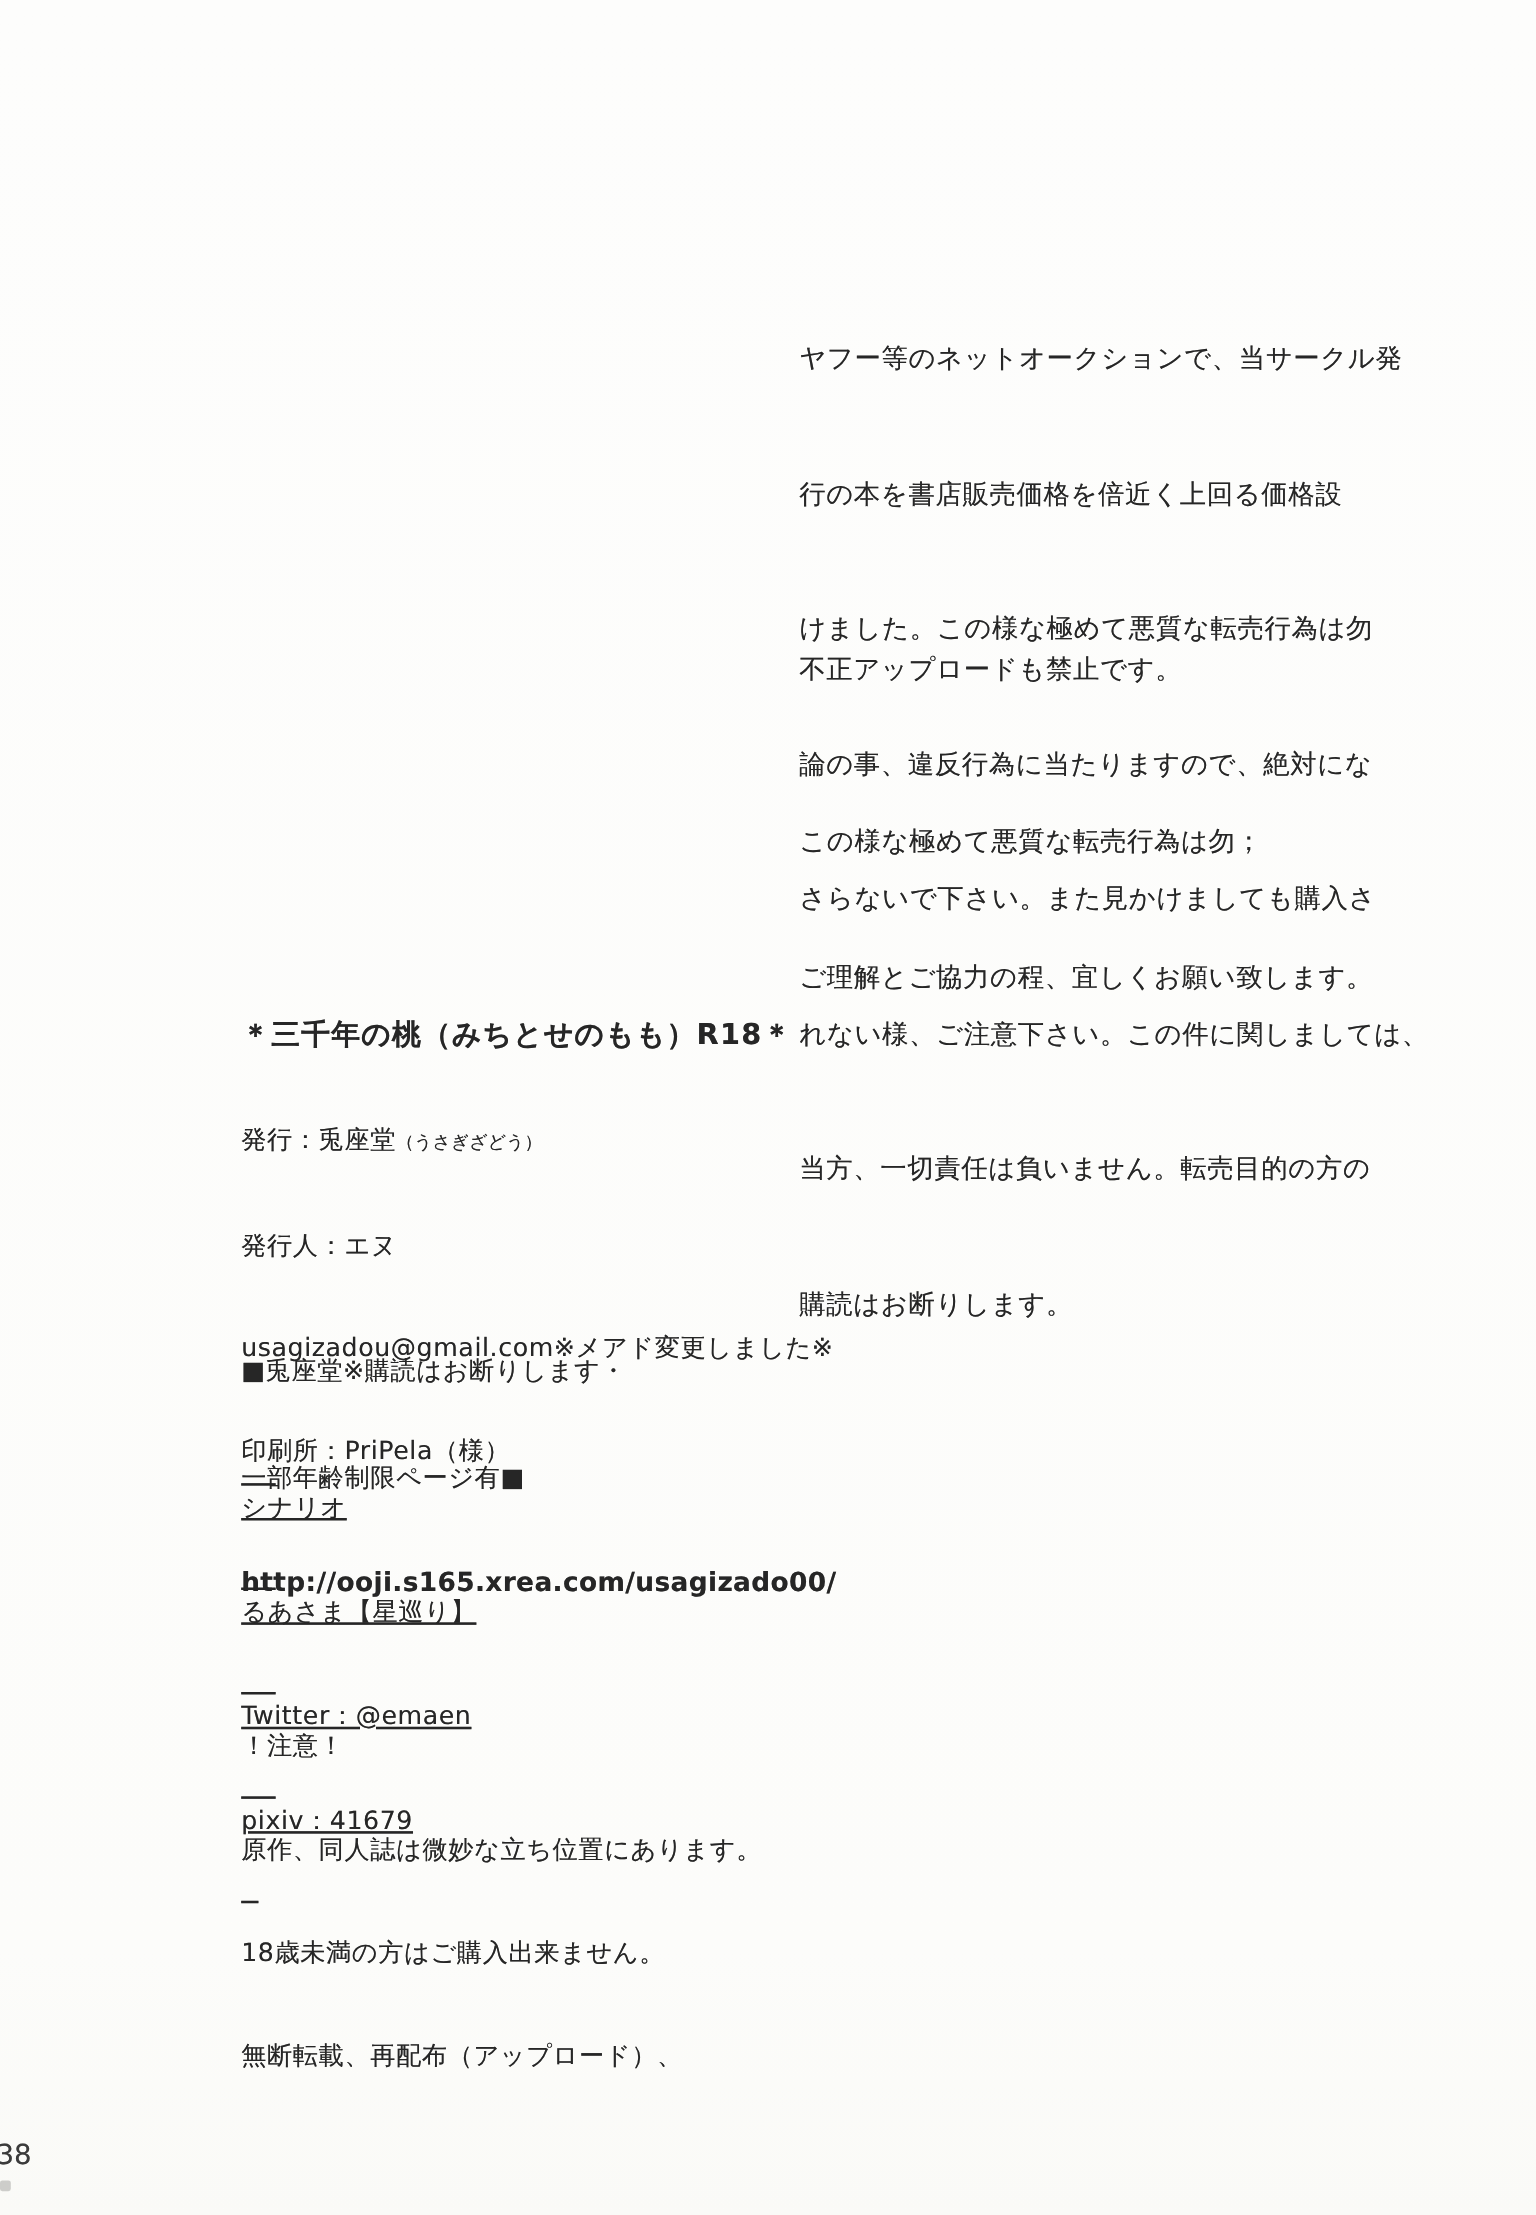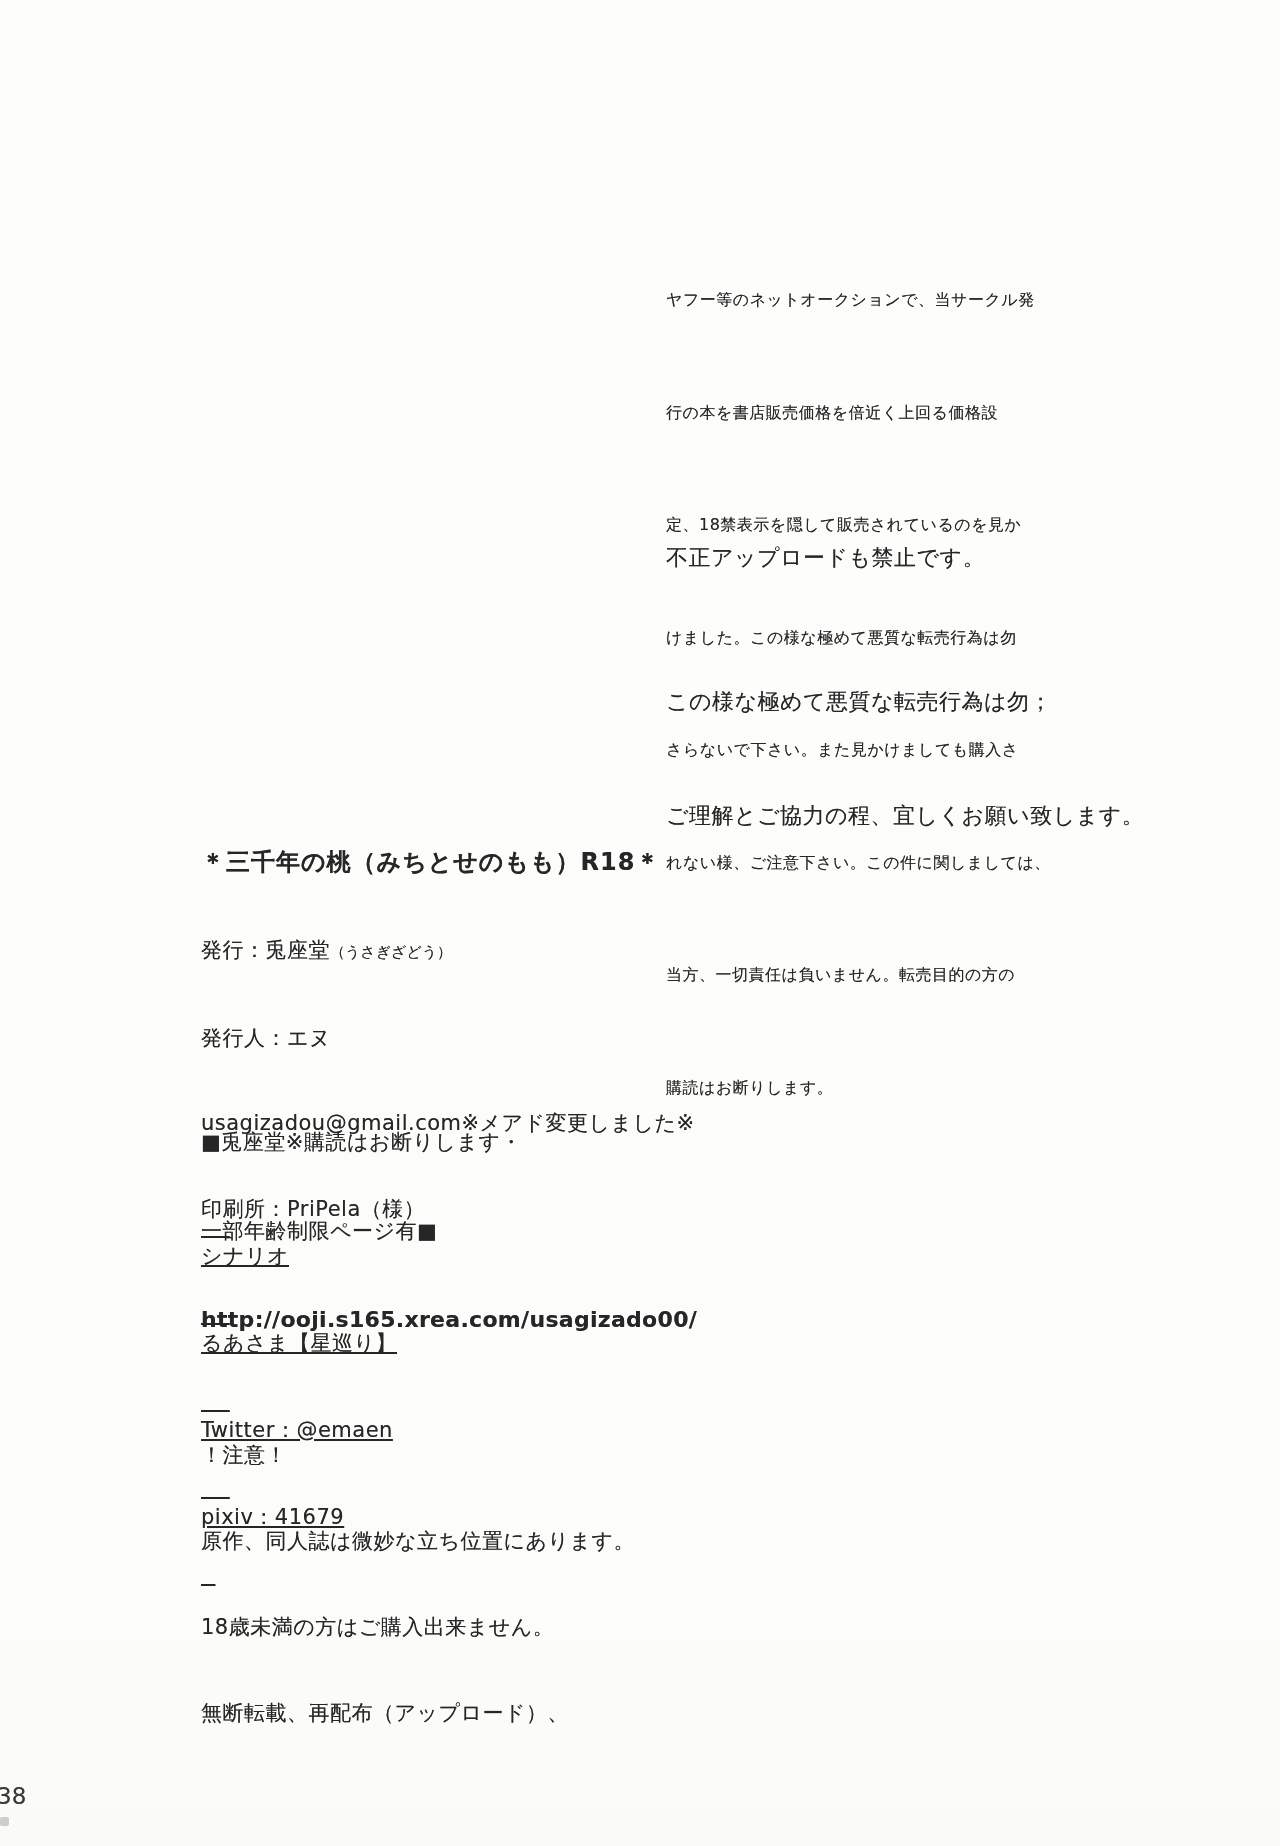--- a/index.html
+++ b/index.html
@@ -17,21 +17,21 @@
     font-family: "DejaVu Sans", sans-serif;
     color: #262626;
     text-shadow: 0 0 0.4px rgba(45,45,45,0.55);
   }
   .block { position: absolute; white-space: pre; }
   .line { display: block; }
 
   
   .warning-para {
     left: 666px; top: 206px; width: 492px;
-    font-size: 16px; line-height: 37.5px;
+    font-size: 22px; line-height: 37.5px;
     letter-spacing: 0.5px;
   }
   .upload-ban {
     left: 666px; top: 543px;
     font-size: 22px; letter-spacing: 0.5px;
   }
   .closing-note {
     left: 666px; top: 607px;
     font-size: 22px; line-height: 38px; letter-spacing: 0.5px;
   }
@@ -78,22 +78,22 @@
   }
 </style>
 </head>
 <body>
 
 <div class="page">
 
   <div class="block warning-para">
     <span class="line">ヤフー等のネットオークションで、当サークル発</span>
     <span class="line">行の本を書店販売価格を倍近く上回る価格設</span>
-    <span class="line">定、18禁表示を隠して販売されているのを見か</span>
     <span class="line">けました。この様な極めて悪質な転売行為は勿</span>
+    <span class="line">論の事、違反行為に当たりますので、絶対にな</span>
     <span class="line">さらないで下さい。また見かけましても購入さ</span>
     <span class="line">れない様、ご注意下さい。この件に関しましては、</span>
     <span class="line">当方、一切責任は負いません。転売目的の方の</span>
     <span class="line">購読はお断りします。</span>
   </div>
 
   <div class="block upload-ban">不正アップロードも禁止です。</div>
 
   <div class="block closing-note">
     <span class="line">この様な極めて悪質な転売行為は勿；</span>

